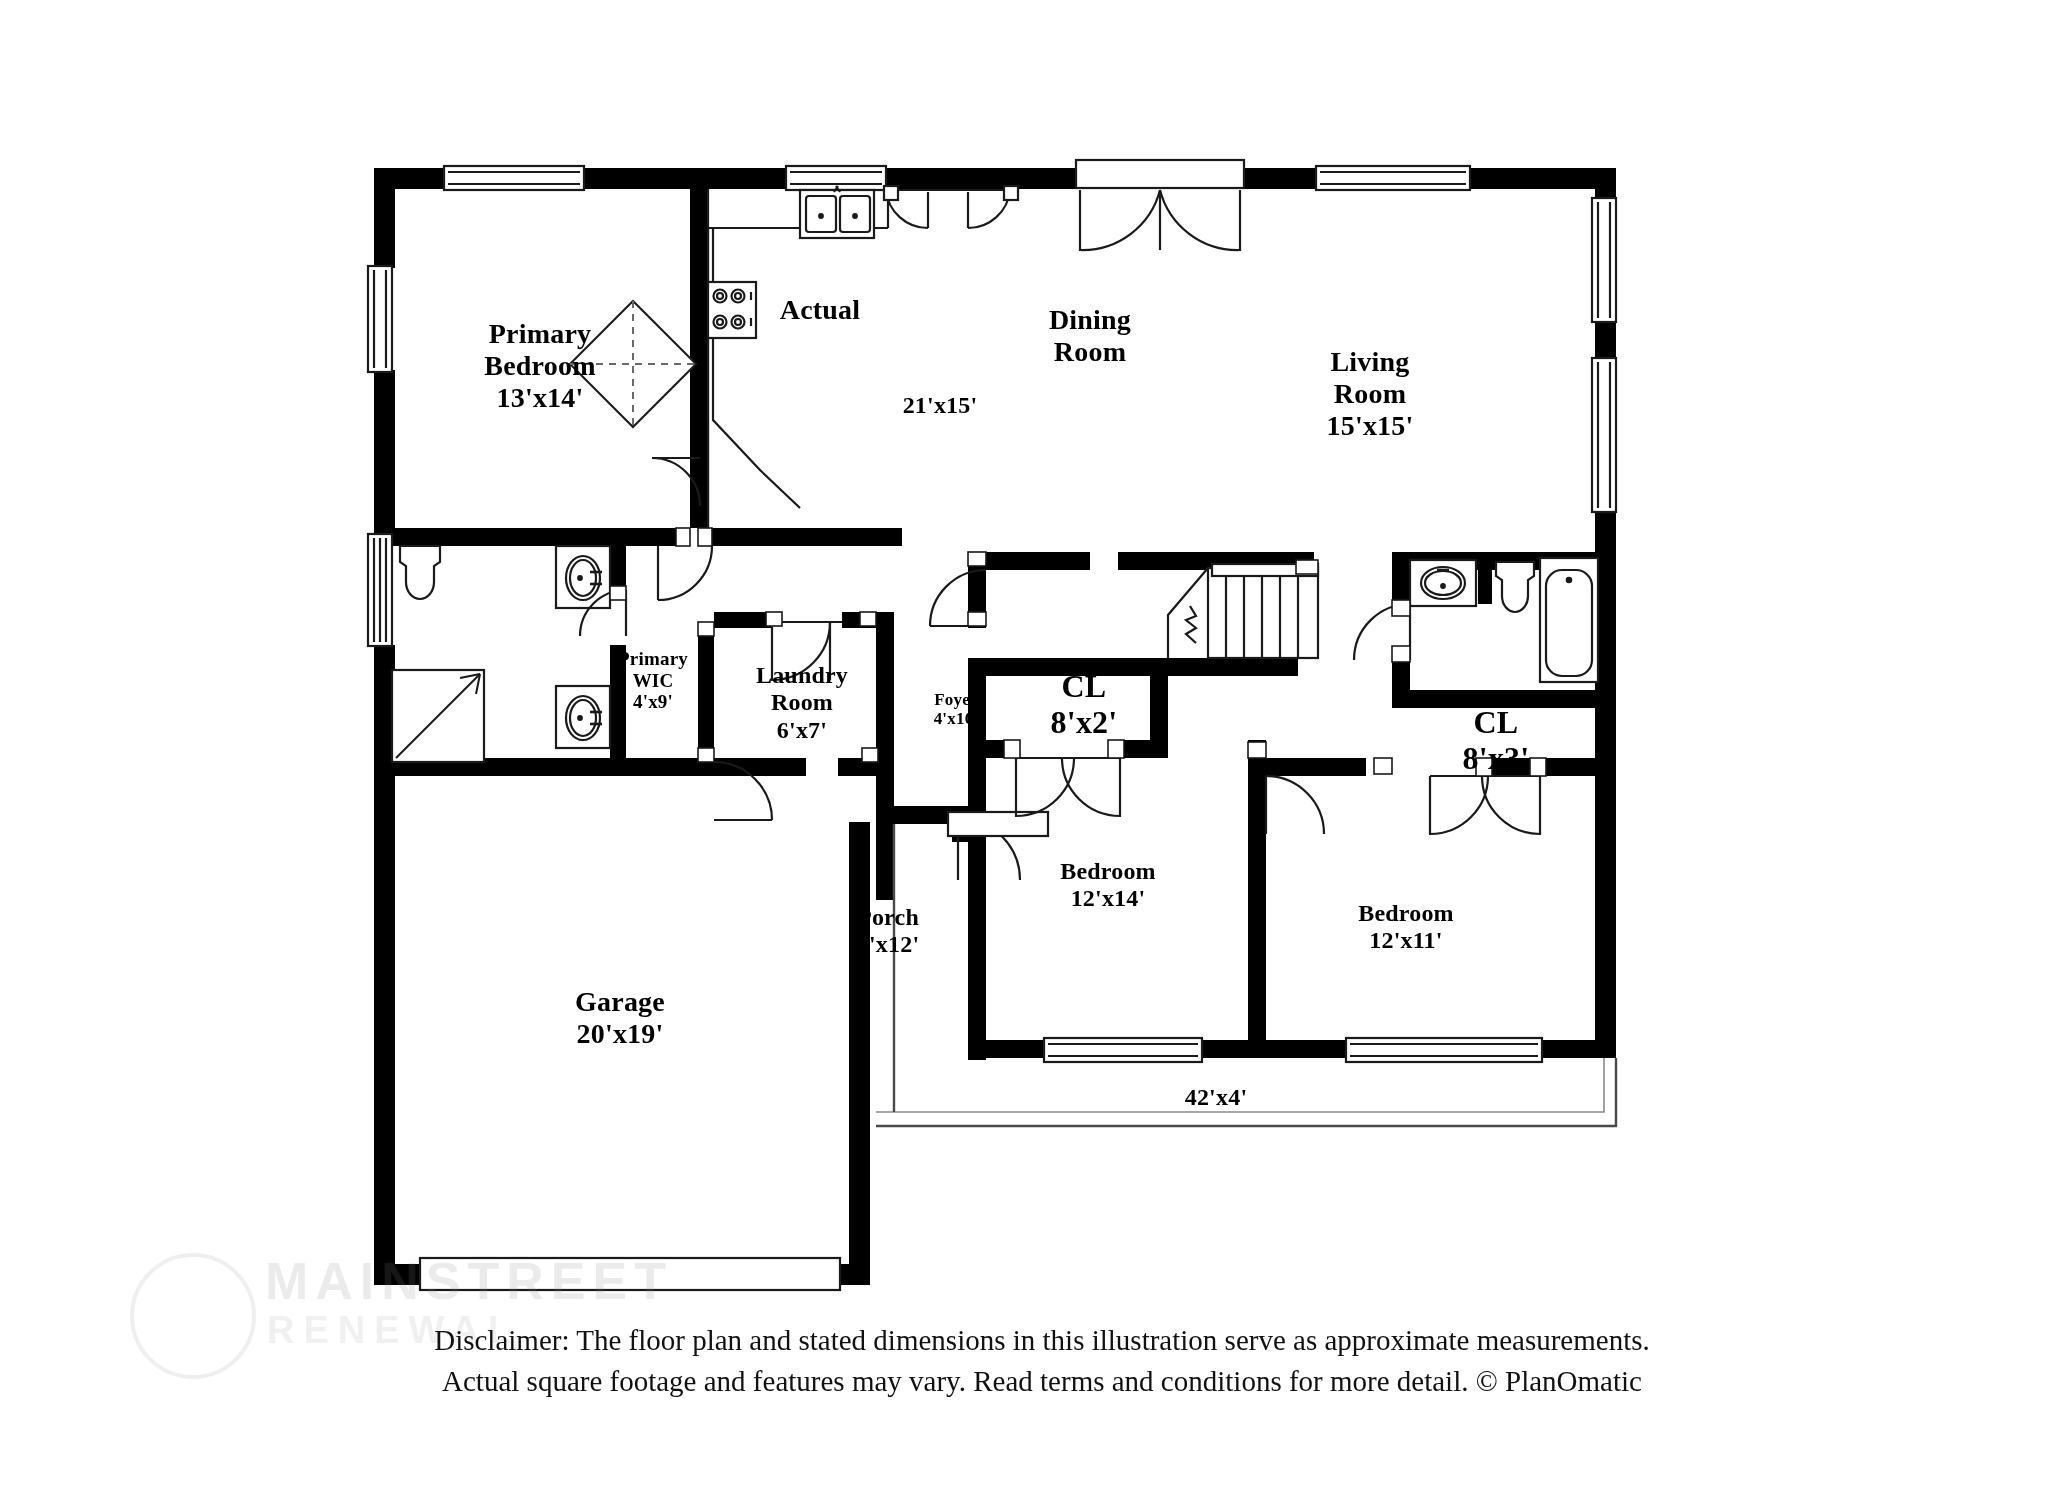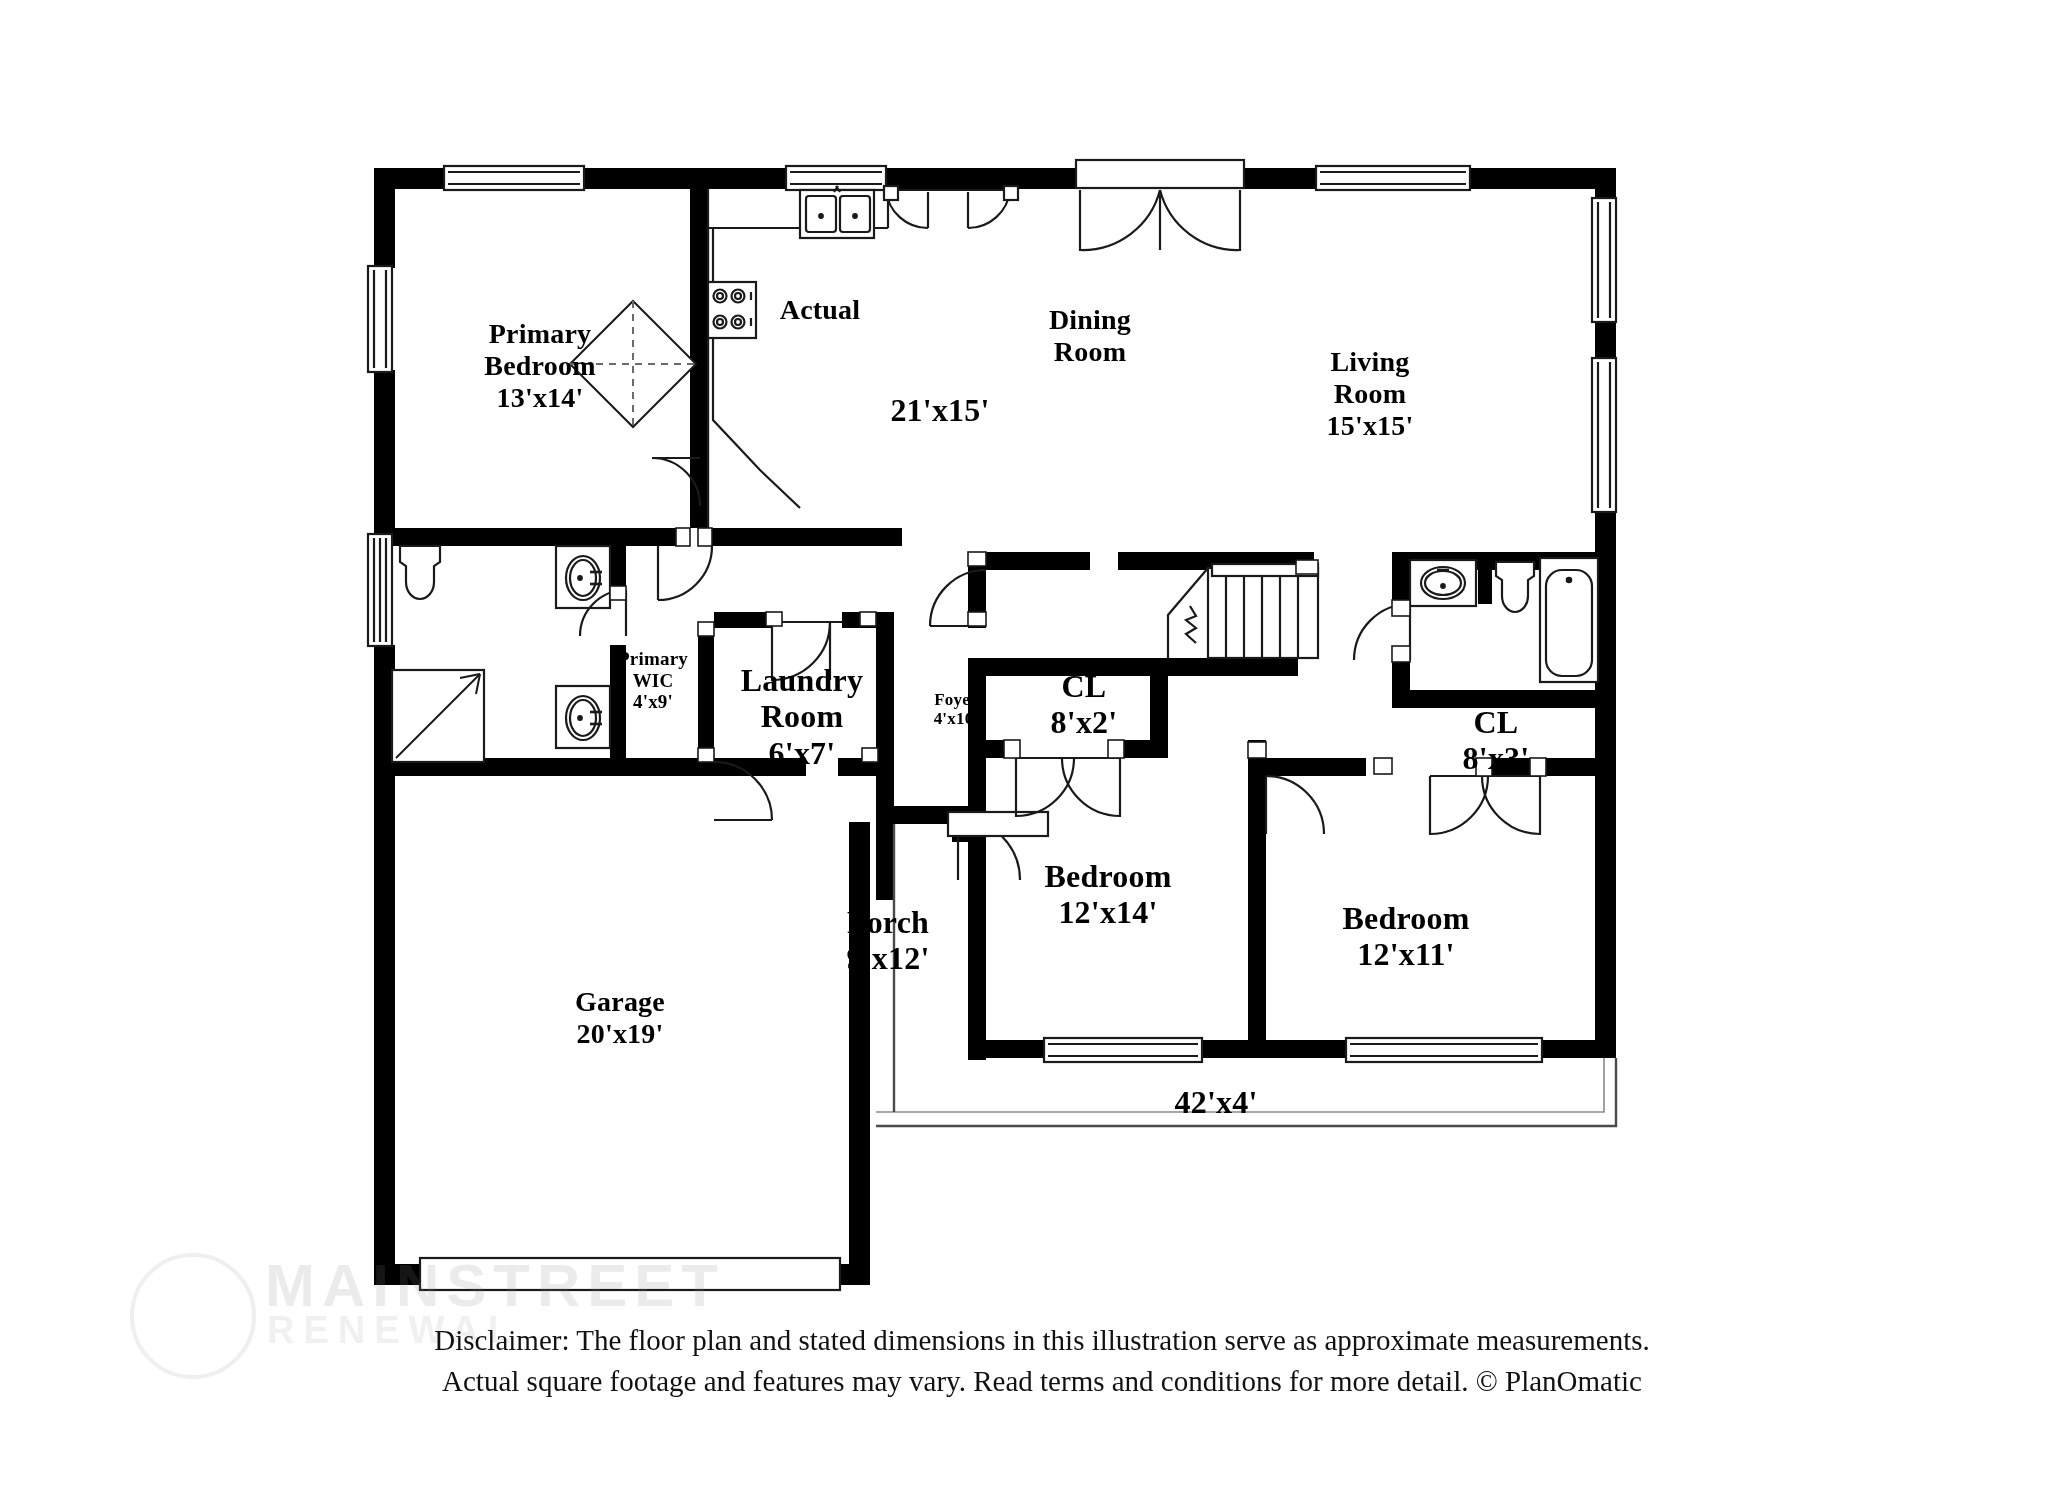--- a/index.html
+++ b/index.html
@@ -8,32 +8,32 @@
 
   #plan{position:absolute;left:0;top:0;width:2048px;height:1489px;}
 
   
   .w{position:absolute;background:#000;}
 
   
   .lbl{position:absolute;text-align:center;font-weight:bold;line-height:1.14;
        letter-spacing:.2px;color:#000;white-space:pre-line;}
   .lbl.s28{font-size:28px;}
-  .lbl.s26{font-size:32px;font-family:Liberation Serif, serif;}
+  .lbl.s26{font-size:24px;font-family:Liberation Serif, serif;}
   .lbl.s24{font-size:32px;}
   .lbl.s19{font-size:19px;}
   .lbl.s17{font-size:17px;}
 
   
   #svg{position:absolute;left:0;top:0;width:2048px;height:1489px;pointer-events:none;}
 
   
   #wm{position:absolute;left:60px;top:1245px;width:740px;height:135px;opacity:.16;}
   #wm .wmtext{position:absolute;left:205px;top:6px;font-family:"Liberation Sans",sans-serif;
-       font-weight:bold;font-size:60px;letter-spacing:7px;color:#8a8a8a;}
+       font-weight:bold;font-size:52px;letter-spacing:7px;color:#8a8a8a;}
   #wm .wmtext2{position:absolute;left:207px;top:64px;font-family:"Liberation Sans",sans-serif;
        font-weight:bold;font-size:38px;letter-spacing:9px;color:#a8a8a8;}
   #wm .ring{position:absolute;left:70px;top:8px;width:118px;height:118px;border-radius:50%;
        border:4px solid #9a9a9a;}
 
   
   #disc{position:absolute;left:0;top:1320px;width:2048px;text-align:center;
         font-size:29px;line-height:1.42;color:#111;margin-left:18px;}
 </style>
 </head>

